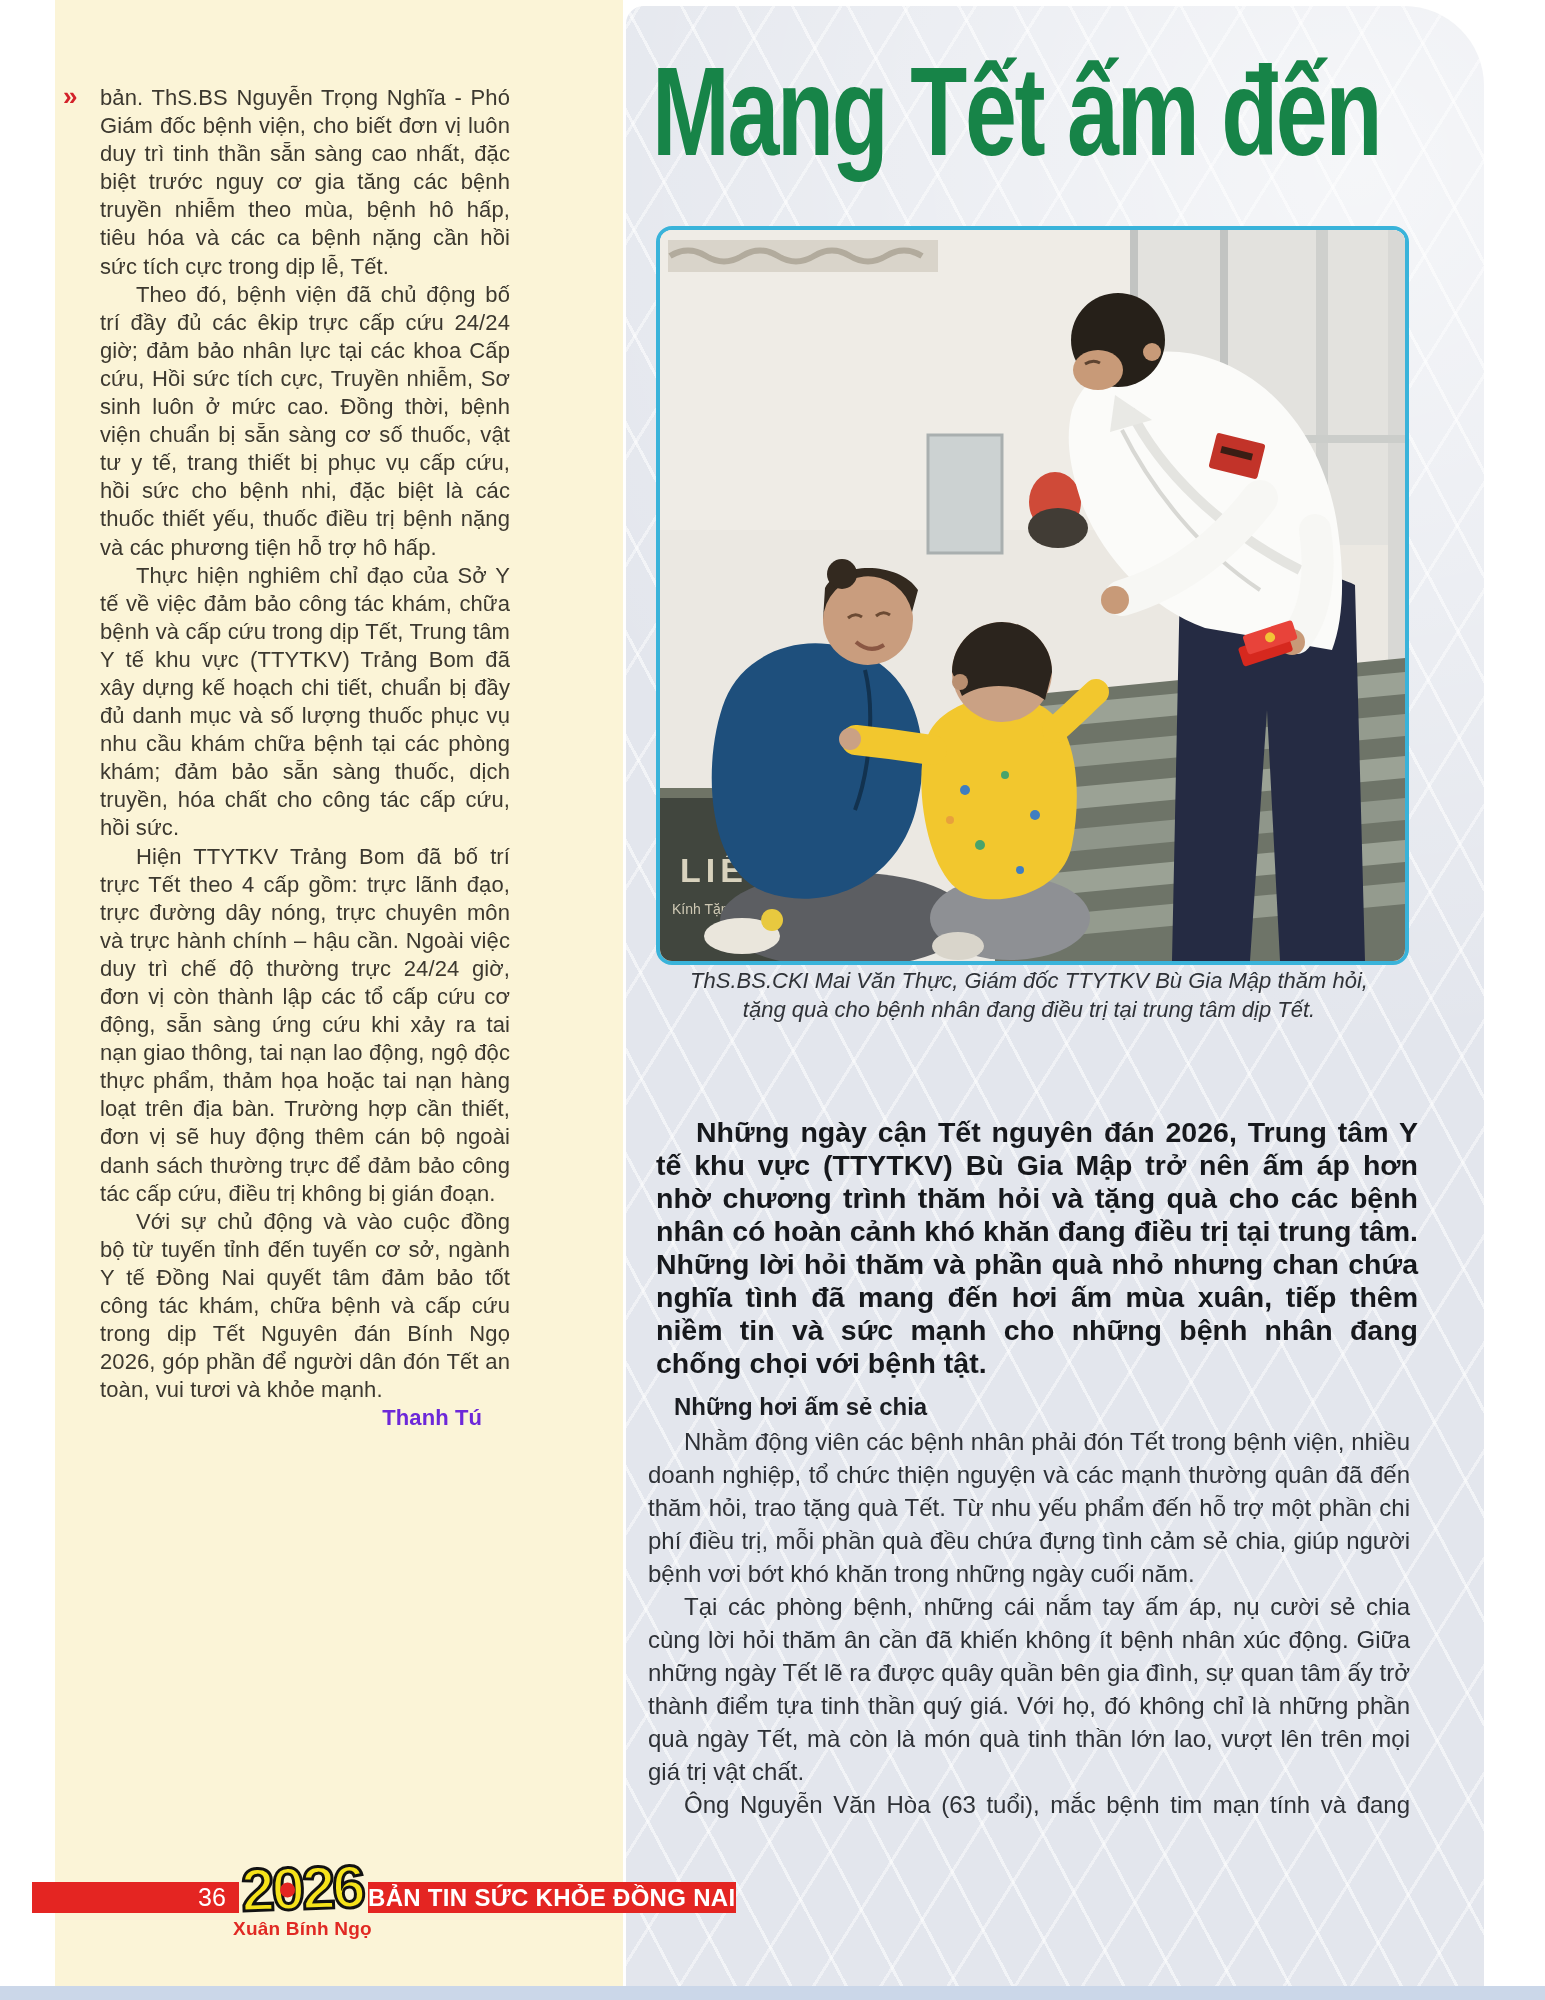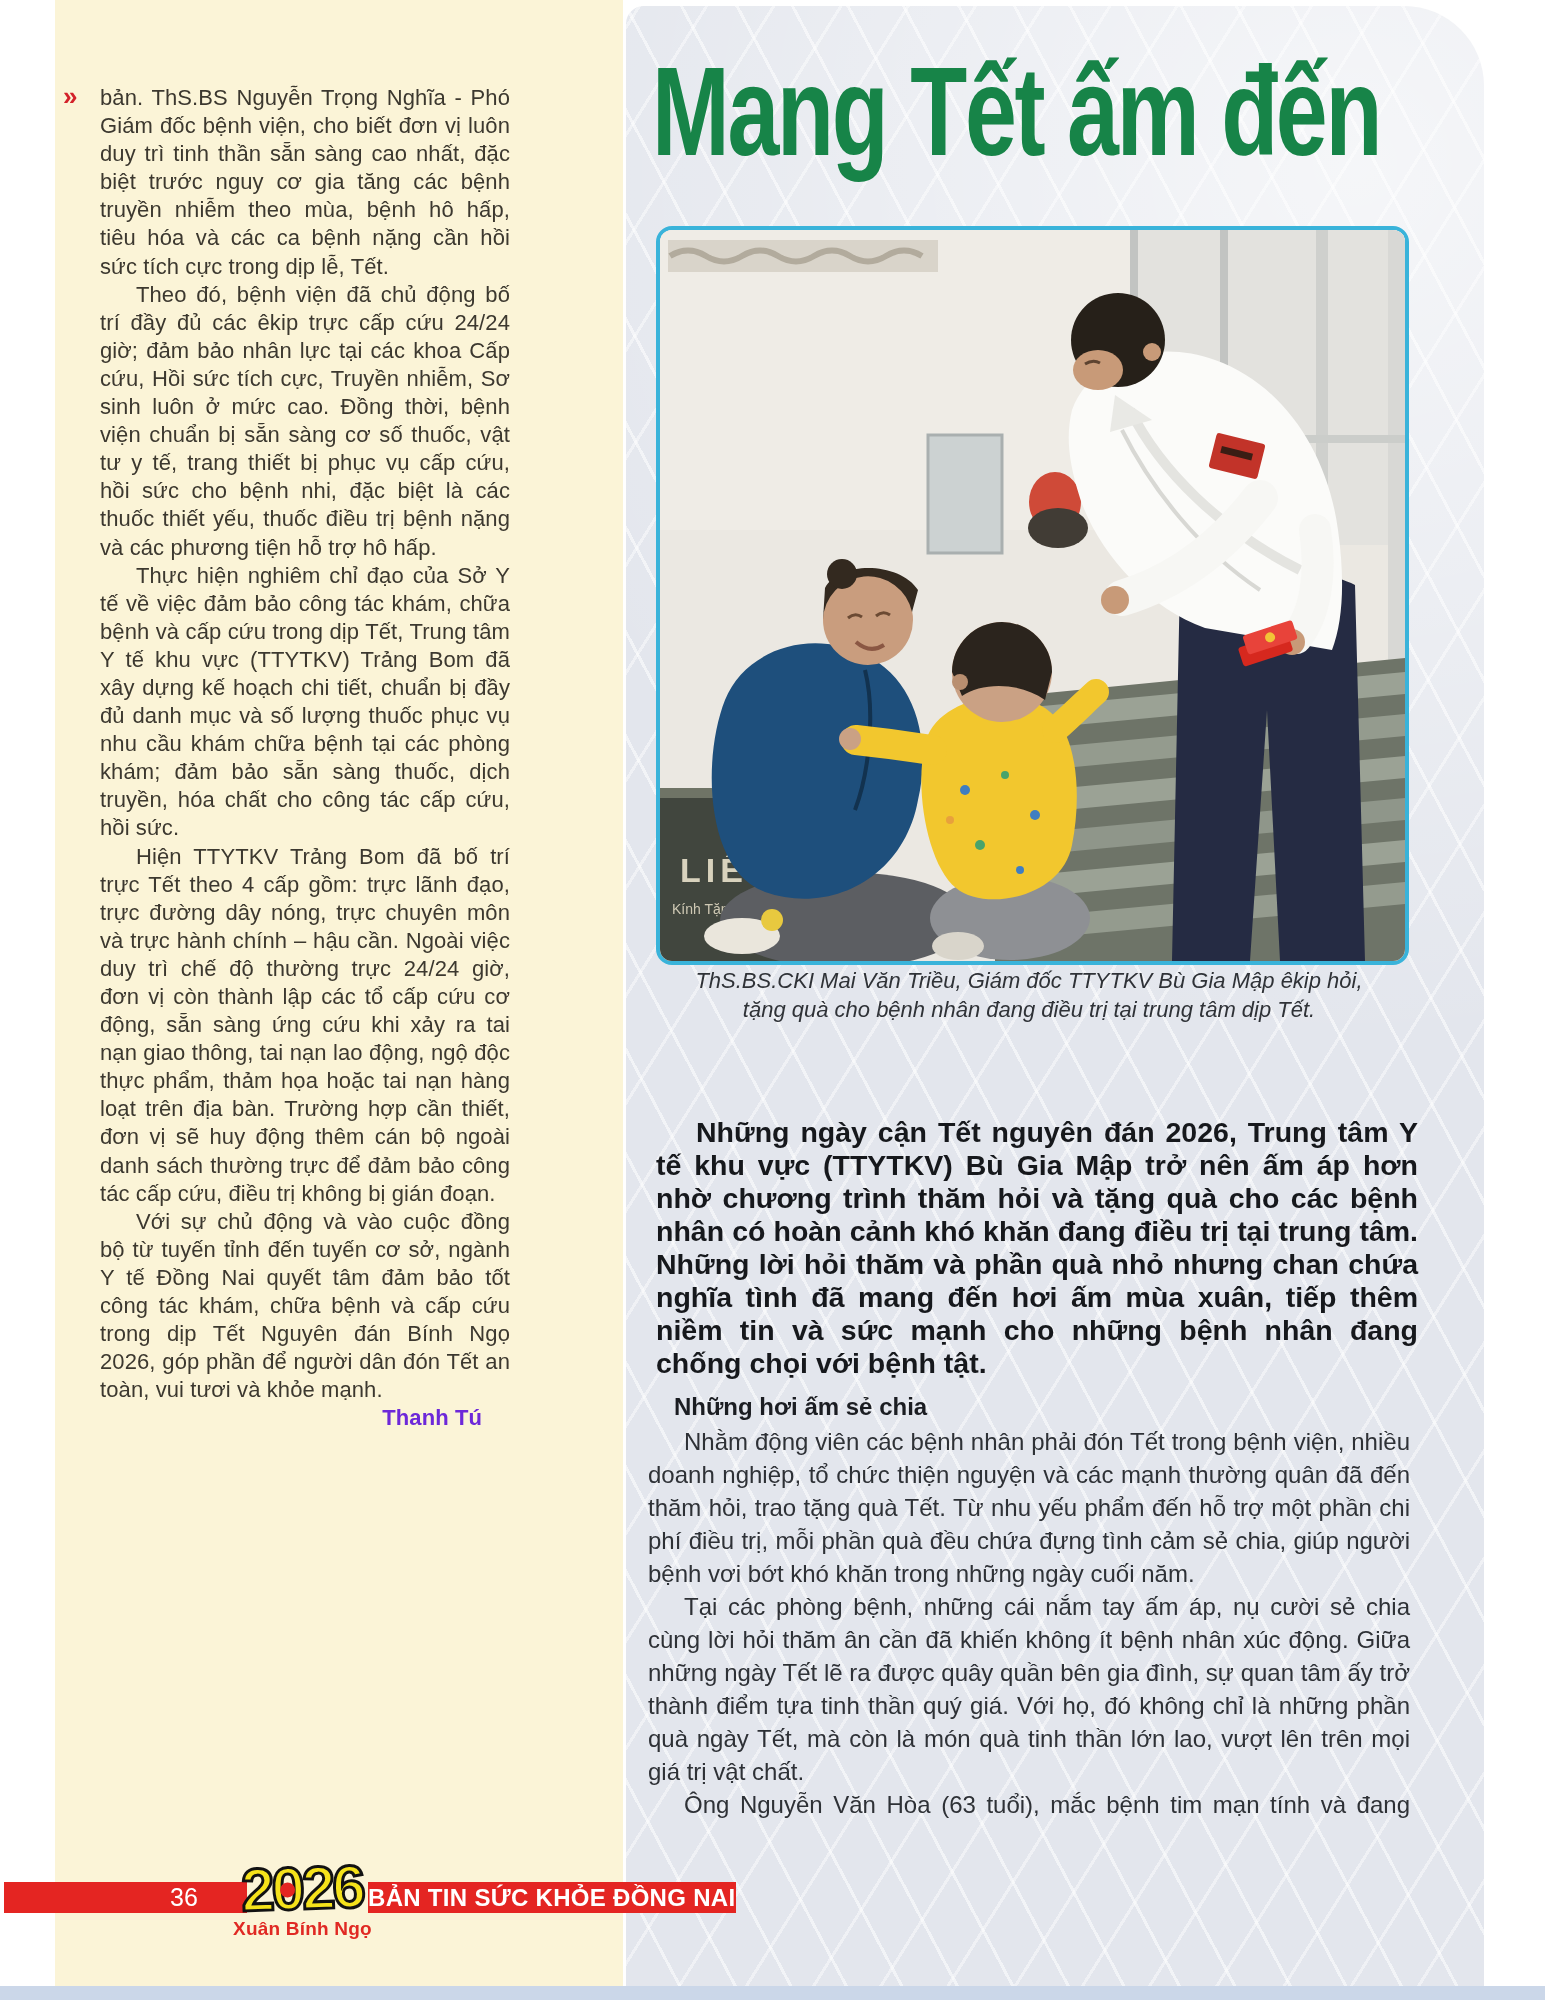--- a/index.html
+++ b/index.html
@@ -65,21 +65,21 @@
     position:absolute;left:648px;top:1390px;width:762px;
     font-size:24px;line-height:33px;color:#2e3136;text-align:justify;
   }
   .section-heading{
     font-weight:bold;color:#1b1d22;padding-left:26px;margin:0 0 2px 0;font-size:24px;
   }
   .body-block p{margin:0;text-indent:36px;}
   .p-cut{text-align-last:justify;}
   
   .bar{position:absolute;top:1882px;height:31px;background:#e42522;}
-  .bar-left{left:4px;width:207px;padding-left:36px;}
+  .bar-left{left:32px;width:207px;}
   .page-number{
     position:absolute;left:150px;top:0;width:60px;height:31px;
     color:#ffffff;font-size:25px;line-height:31px;text-align:center;
   }
   .bar-right{left:368px;width:368px;}
   .footer-title{
     color:#ffffff;font-weight:bold;font-size:24px;line-height:31px;
     letter-spacing:.3px;white-space:nowrap;
   }
   .year-logo{
@@ -207,21 +207,21 @@
         <g transform="rotate(-18 610 420)">
           <rect x="580" y="408" width="52" height="20" rx="3" fill="#d6281e"></rect>
           <rect x="588" y="398" width="52" height="20" rx="3" fill="#e8433a"></rect>
           <circle cx="614" cy="408" r="5" fill="#f2c437"></circle>
         </g>
       </g>
     </svg>
   </div>
 
   <div class="caption">
-    <div>ThS.BS.CKI Mai Văn Triều, Giám đốc TTYTKV Bù Gia Mập êkip hỏi,</div>
+    <div>ThS.BS.CKI Mai Văn Thực, Giám đốc TTYTKV Bù Gia Mập thăm hỏi,</div>
     <div>tặng quà cho bệnh nhân đang điều trị tại trung tâm dịp Tết.</div>
   </div>
 
   <p class="lead">Những ngày cận Tết nguyên đán 2026, Trung tâm Y tế khu vực (TTYTKV) Bù Gia Mập trở nên ấm áp hơn nhờ chương trình thăm hỏi và tặng quà cho các bệnh nhân có hoàn cảnh khó khăn đang điều trị tại trung tâm. Những lời hỏi thăm và phần quà nhỏ nhưng chan chứa nghĩa tình đã mang đến hơi ấm mùa xuân, tiếp thêm niềm tin và sức mạnh cho những bệnh nhân đang chống chọi với bệnh tật.</p>
 
   <div class="body-block">
     <h3 class="section-heading">Những hơi ấm sẻ chia</h3>
     <p>Nhằm động viên các bệnh nhân phải đón Tết trong bệnh viện, nhiều doanh nghiệp, tổ chức thiện nguyện và các mạnh thường quân đã đến thăm hỏi, trao tặng quà Tết. Từ nhu yếu phẩm đến hỗ trợ một phần chi phí điều trị, mỗi phần quà đều chứa đựng tình cảm sẻ chia, giúp người bệnh vơi bớt khó khăn trong những ngày cuối năm.</p>
     <p>Tại các phòng bệnh, những cái nắm tay ấm áp, nụ cười sẻ chia cùng lời hỏi thăm ân cần đã khiến không ít bệnh nhân xúc động. Giữa những ngày Tết lẽ ra được quây quần bên gia đình, sự quan tâm ấy trở thành điểm tựa tinh thần quý giá. Với họ, đó không chỉ là những phần quà ngày Tết, mà còn là món quà tinh thần lớn lao, vượt lên trên mọi giá trị vật chất.</p>
     <p class="p-cut">Ông Nguyễn Văn Hòa (63 tuổi), mắc bệnh tim mạn tính và đang</p>

